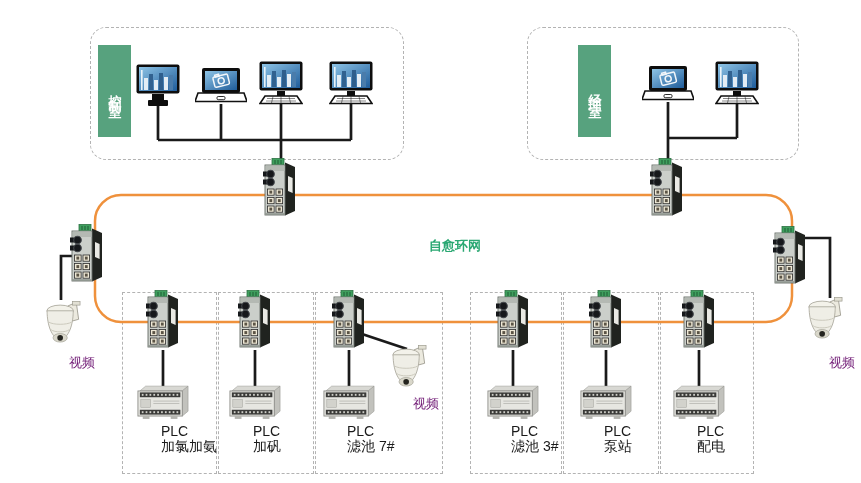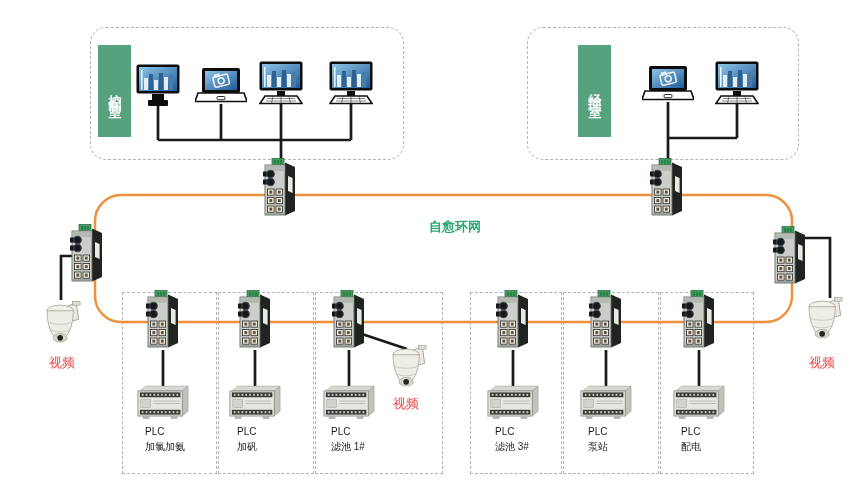--- a/index.html
+++ b/index.html
@@ -13,22 +13,22 @@
       writing-mode:vertical-rl;text-orientation:upright;display:flex;align-items:center;justify-content:center;
       font-size:13px;font-weight:bold;letter-spacing:5px;}
   
   svg.wires{position:absolute;left:0;top:0;z-index:1;}
   .ring{fill:none;stroke:var(--ring-line,#EF913C);stroke-width:2.5px;}
   .k{fill:none;stroke:var(--cable,#1A1A1A);stroke-width:2.7px;}
   
   .dev{position:absolute;z-index:2;}
   
   .ring-label{position:absolute;z-index:3;color:var(--ring-label,#2BA873);font-size:13px;font-weight:bold;}
-  .video-label{position:absolute;z-index:3;color:#ef4444;font-size:13px;}
-  .plc-label{position:absolute;z-index:3;color:#1a1a1a;font-size:10px;line-height:15px;white-space:nowrap;}
+  .video-label{position:absolute;z-index:3;color:#701a75;font-size:13px;margin-left:20px;}
+  .plc-label{position:absolute;z-index:3;color:#1a1a1a;font-size:14px;line-height:15px;white-space:nowrap;margin-left:16px;}
   .dash-box{z-index:0;}
 </style>
 </head>
 <body>
 
 <div class="stage">
 
   <svg width="0" height="0" style="position:absolute">
     <defs>
       <linearGradient id="scr" x1="0" y1="0" x2="1" y2="1">
@@ -255,37 +255,37 @@
   <svg class="dev" style="left:45px;top:301px;" width="36" height="48">
       <use href="#sym-camera"></use>
     </svg>
   <svg class="dev" style="left:391px;top:345px;" width="36" height="48">
       <use href="#sym-camera"></use>
     </svg>
   <svg class="dev" style="left:807px;top:297px;" width="36" height="48">
       <use href="#sym-camera"></use>
     </svg>
 
-  <div class="ring-label" style="left:429px;top:218px;">自愈环网</div>
+  <div class="ring-label" style="left:429px;top:237px;">自愈环网</div>
 
   <div class="video-label" style="left:49px;top:354px;">视频</div>
   <div class="video-label" style="left:393px;top:395px;">视频</div>
   <div class="video-label" style="left:809px;top:354px;">视频</div>
 
   <div class="plc-label" style="left:145px;top:424px;">
     <div>PLC</div>
     <div>加氯加氨</div>
   </div>
   <div class="plc-label" style="left:237px;top:424px;">
     <div>PLC</div>
     <div>加矾</div>
   </div>
   <div class="plc-label" style="left:331px;top:424px;">
     <div>PLC</div>
-    <div>滤池 1#</div>
+    <div>滤池 7#</div>
   </div>
   <div class="plc-label" style="left:495px;top:424px;">
     <div>PLC</div>
     <div>滤池 3#</div>
   </div>
   <div class="plc-label" style="left:588px;top:424px;">
     <div>PLC</div>
     <div>泵站</div>
   </div>
   <div class="plc-label" style="left:681px;top:424px;">

